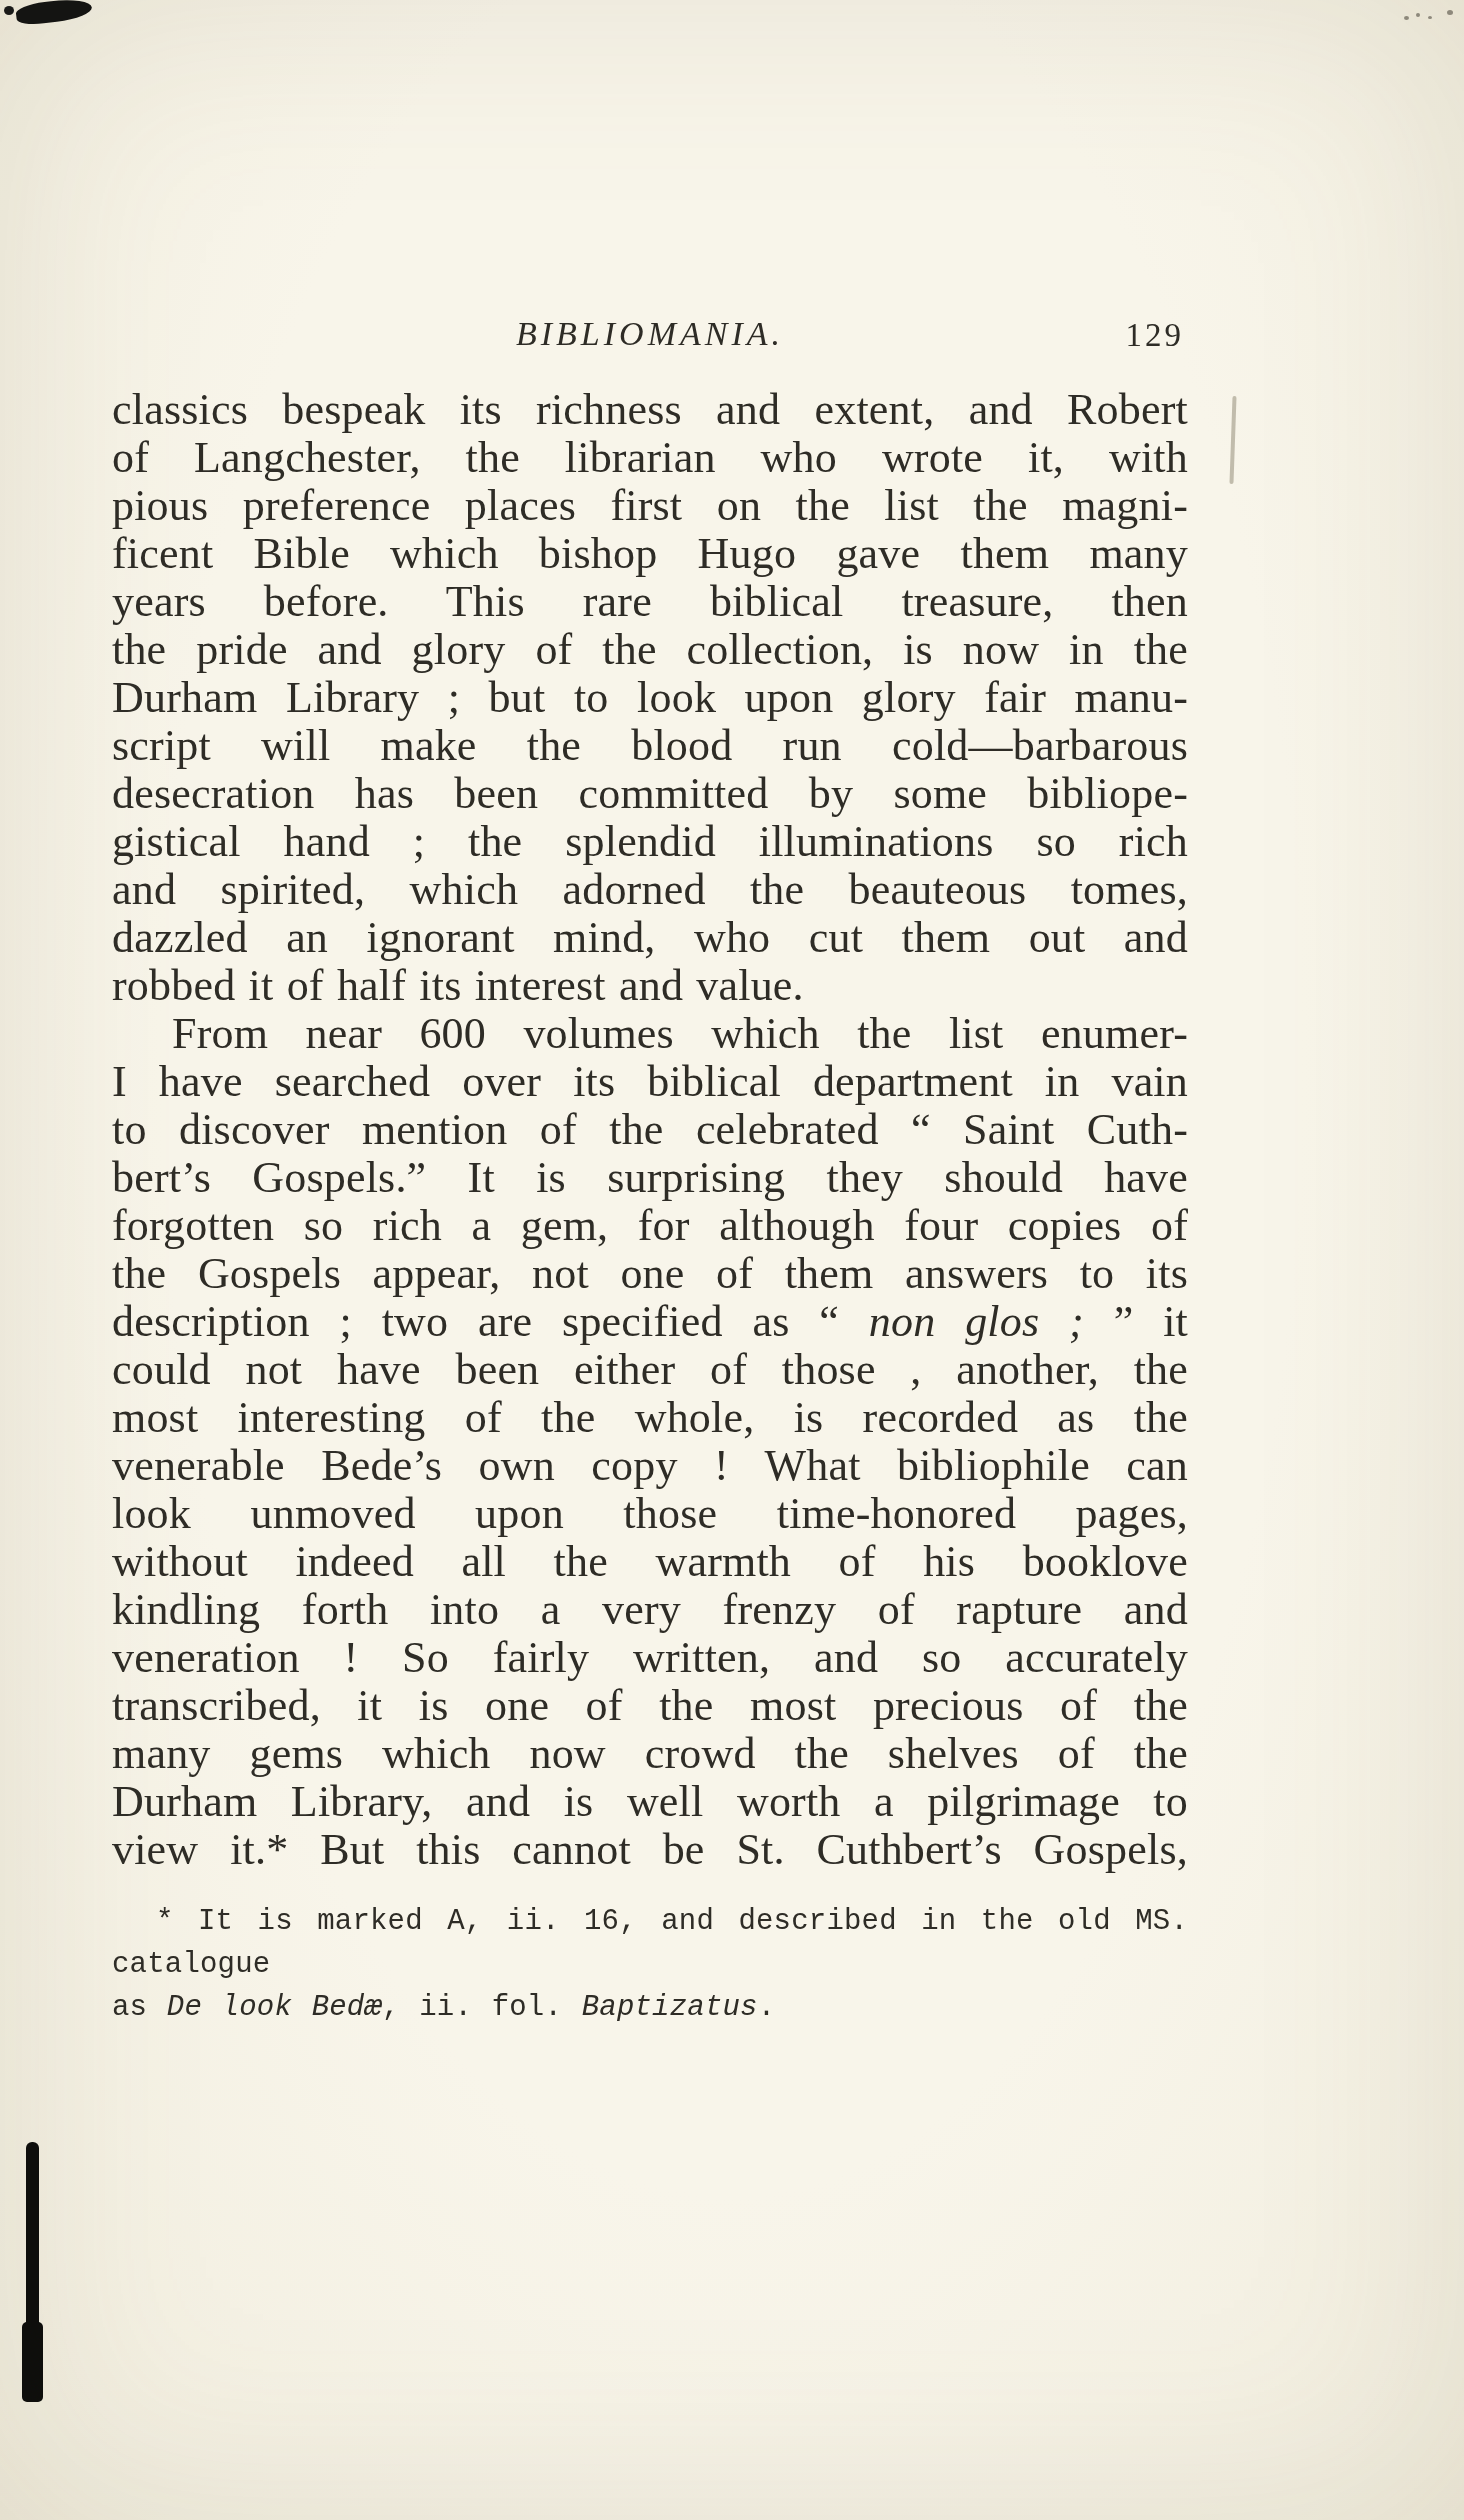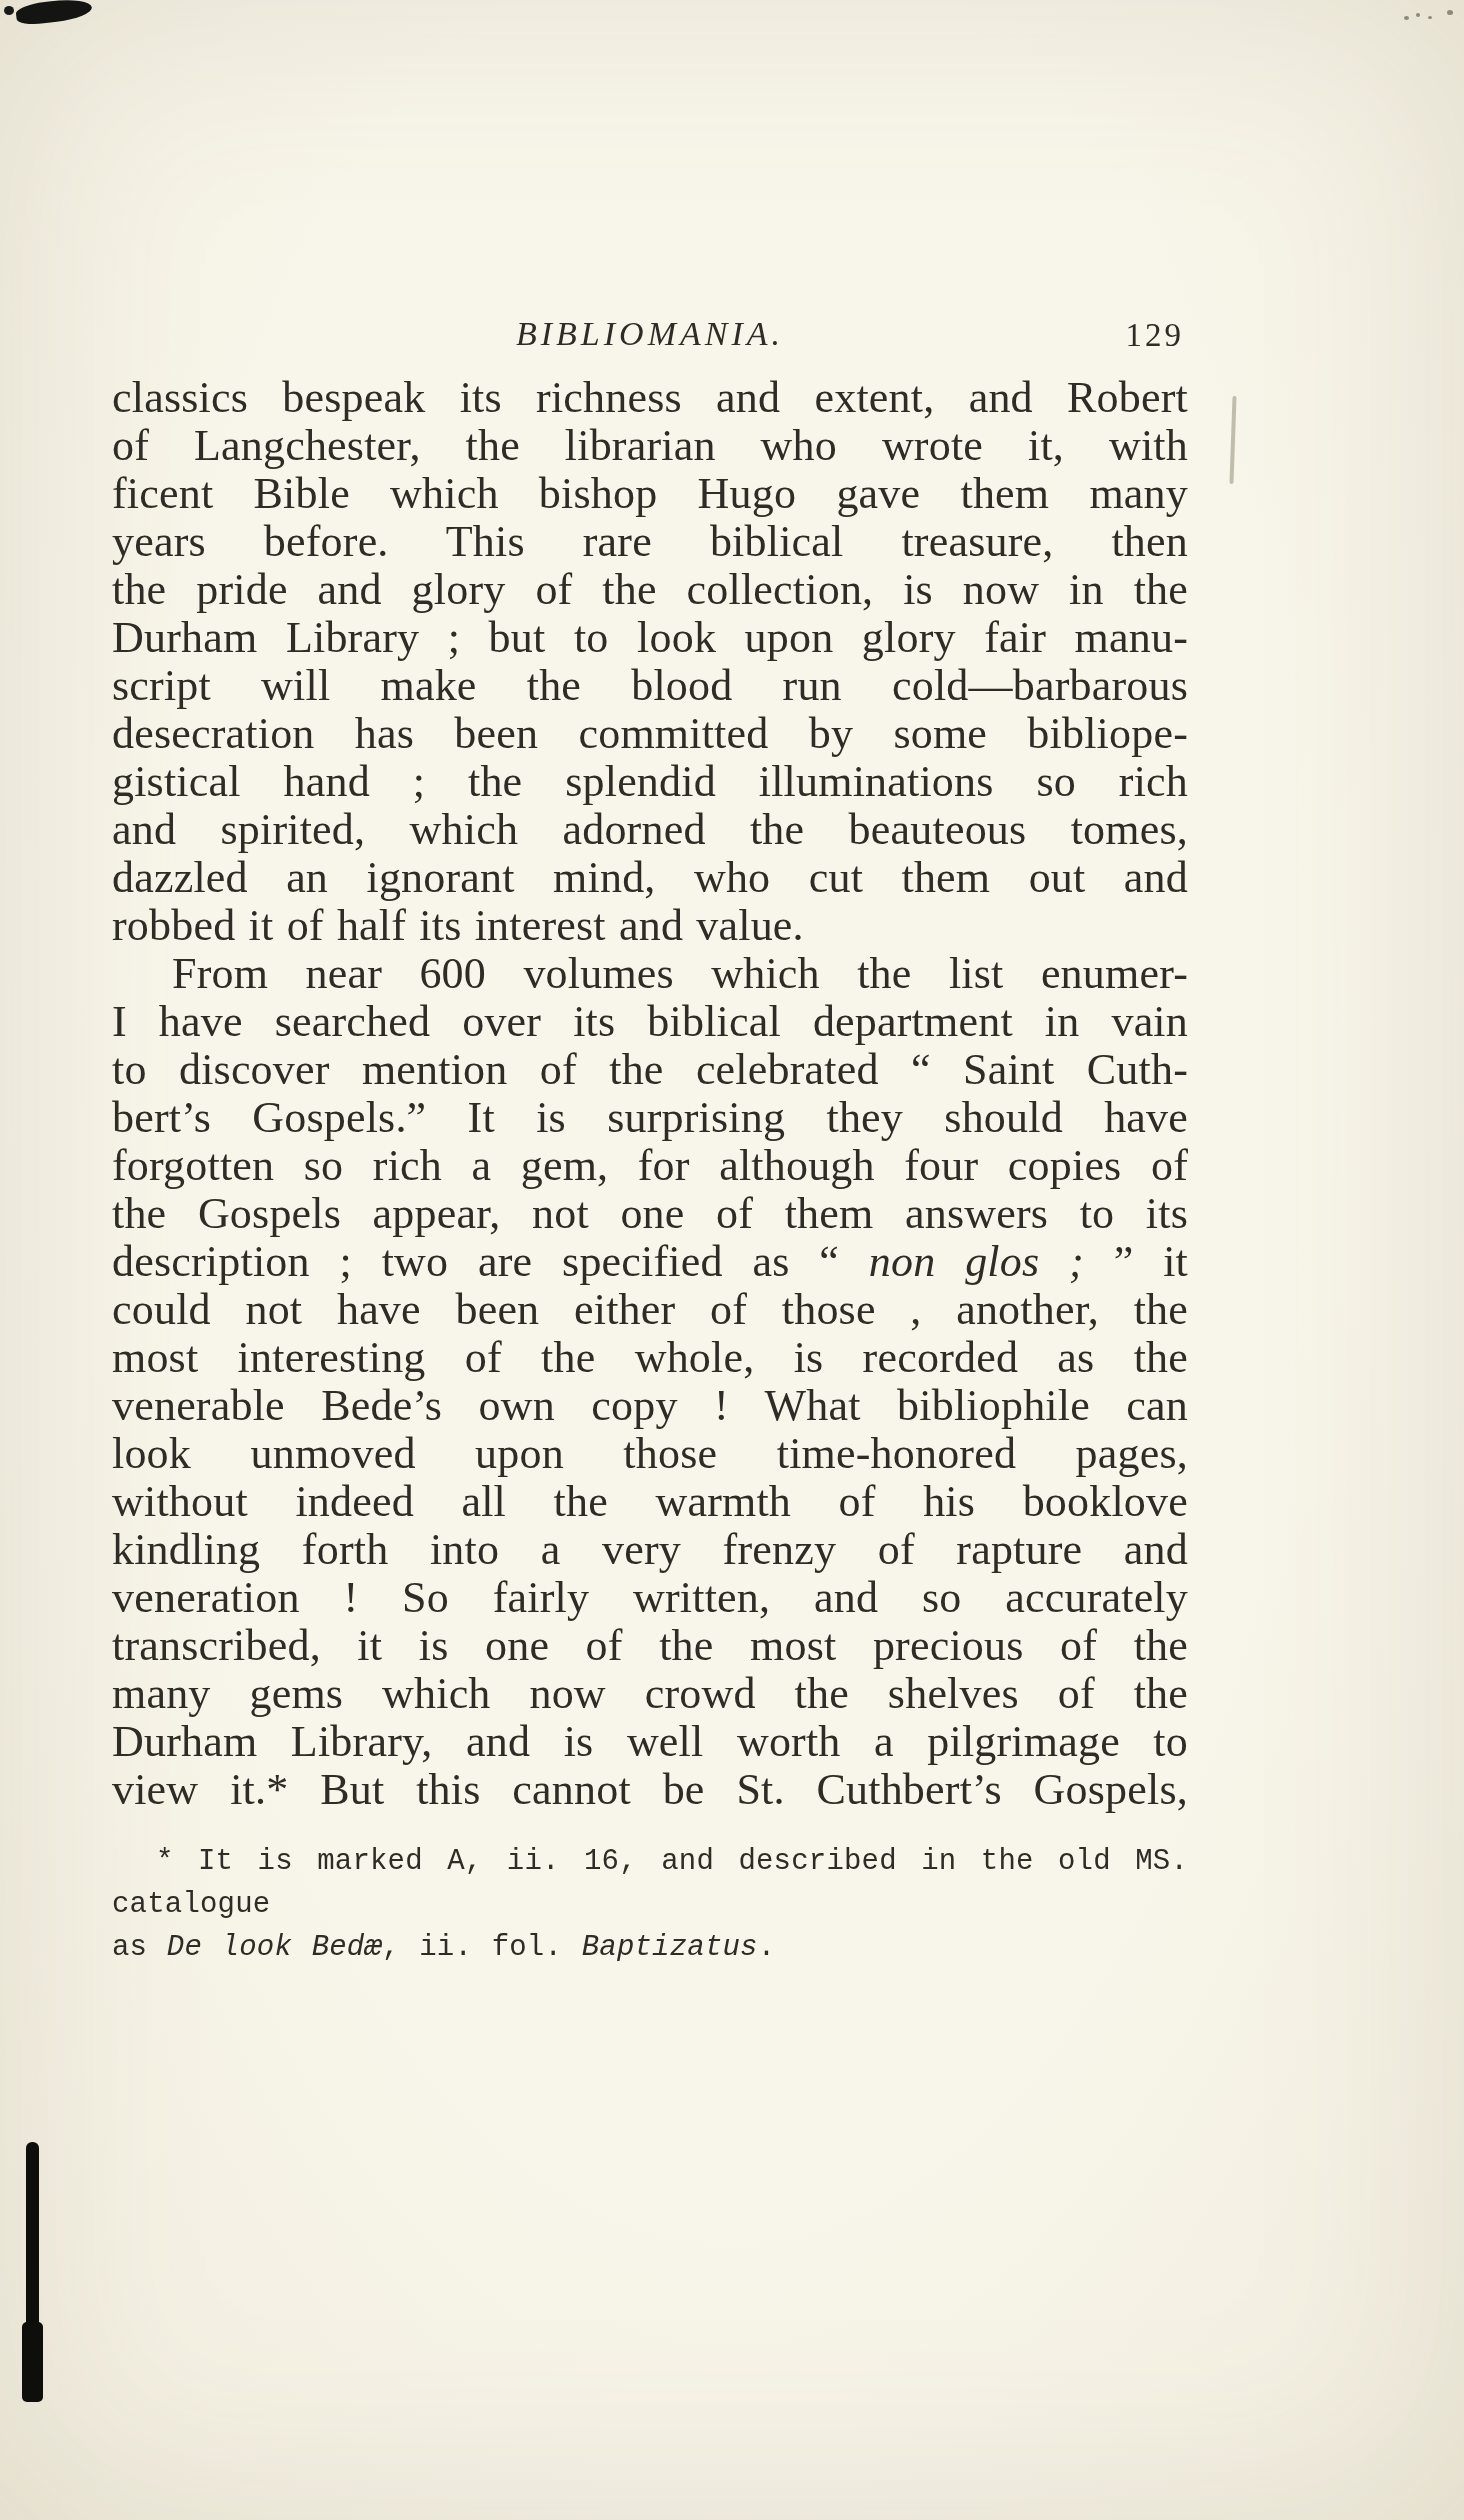--- a/index.html
+++ b/index.html
@@ -22,21 +22,21 @@
     overflow: hidden;
   }
   .column {
     position: absolute;
     left: 112px; top: 312px;
     width: 1076px;
   }
   .header-row {
     position: relative;
     height: 48px;
-    margin-bottom: 14px;
+    margin-bottom: 26px;
   }
   .page-title {
     text-align: center;
     font-style: italic;
     font-size: 34px;
     letter-spacing: 4px;
     line-height: 44px;
   }
   .page-number {
     position: absolute;
@@ -123,20 +123,21 @@
 
     <div class="header-row">
       <div class="page-title">BIBLIOMANIA.</div>
       <div class="page-number">129</div>
     </div>
 
     <div>
         <div>
           <div class="line"><span>classics bespeak its richness and extent, and Robert</span></div>
           <div class="line"><span>of Langchester, the librarian who wrote it, with</span></div>
+          <div class="line"><span>pious preference places first on the list the magni-</span></div>
           <div class="line"><span>ficent Bible which bishop Hugo gave them many</span></div>
           <div class="line"><span>years before. This rare biblical treasure, then</span></div>
           <div class="line"><span>the pride and glory of the collection, is now in the</span></div>
           <div class="line"><span>Durham Library ; but to look upon glory fair manu-</span></div>
           <div class="line"><span>script will make the blood run cold—barbarous</span></div>
           <div class="line"><span>desecration has been committed by some bibliope-</span></div>
           <div class="line"><span>gistical hand ; the splendid illuminations so rich</span></div>
           <div class="line"><span>and spirited, which adorned the beauteous tomes,</span></div>
           <div class="line"><span>dazzled an ignorant mind, who cut them out and</span></div>
           <div class="line left-last"><span>robbed it of half its interest and value.</span></div>

